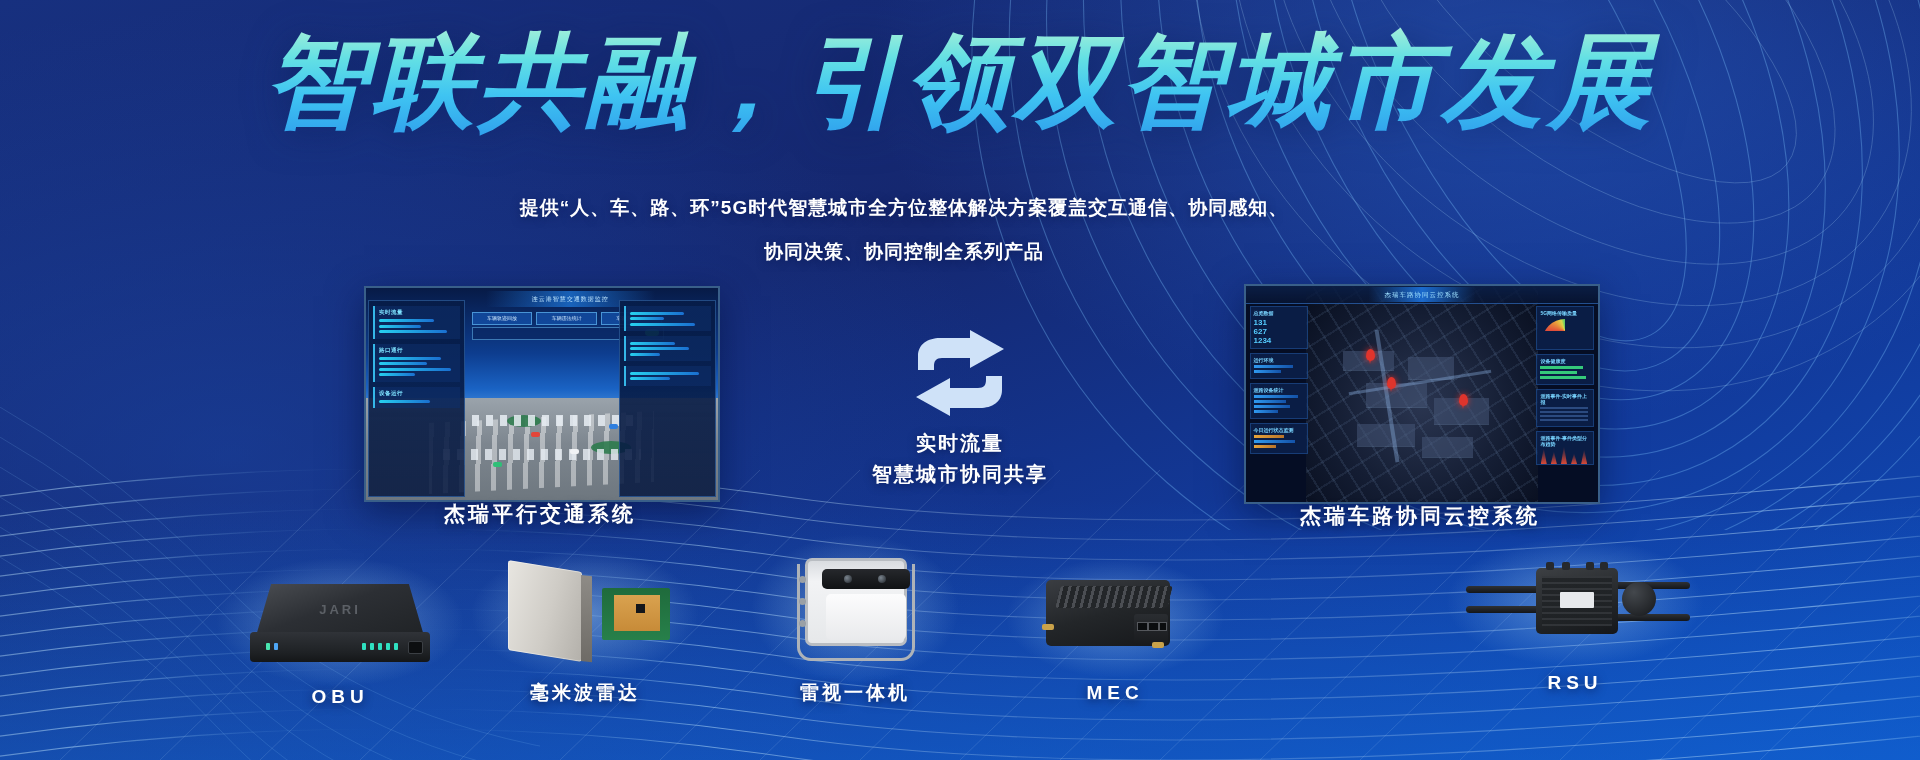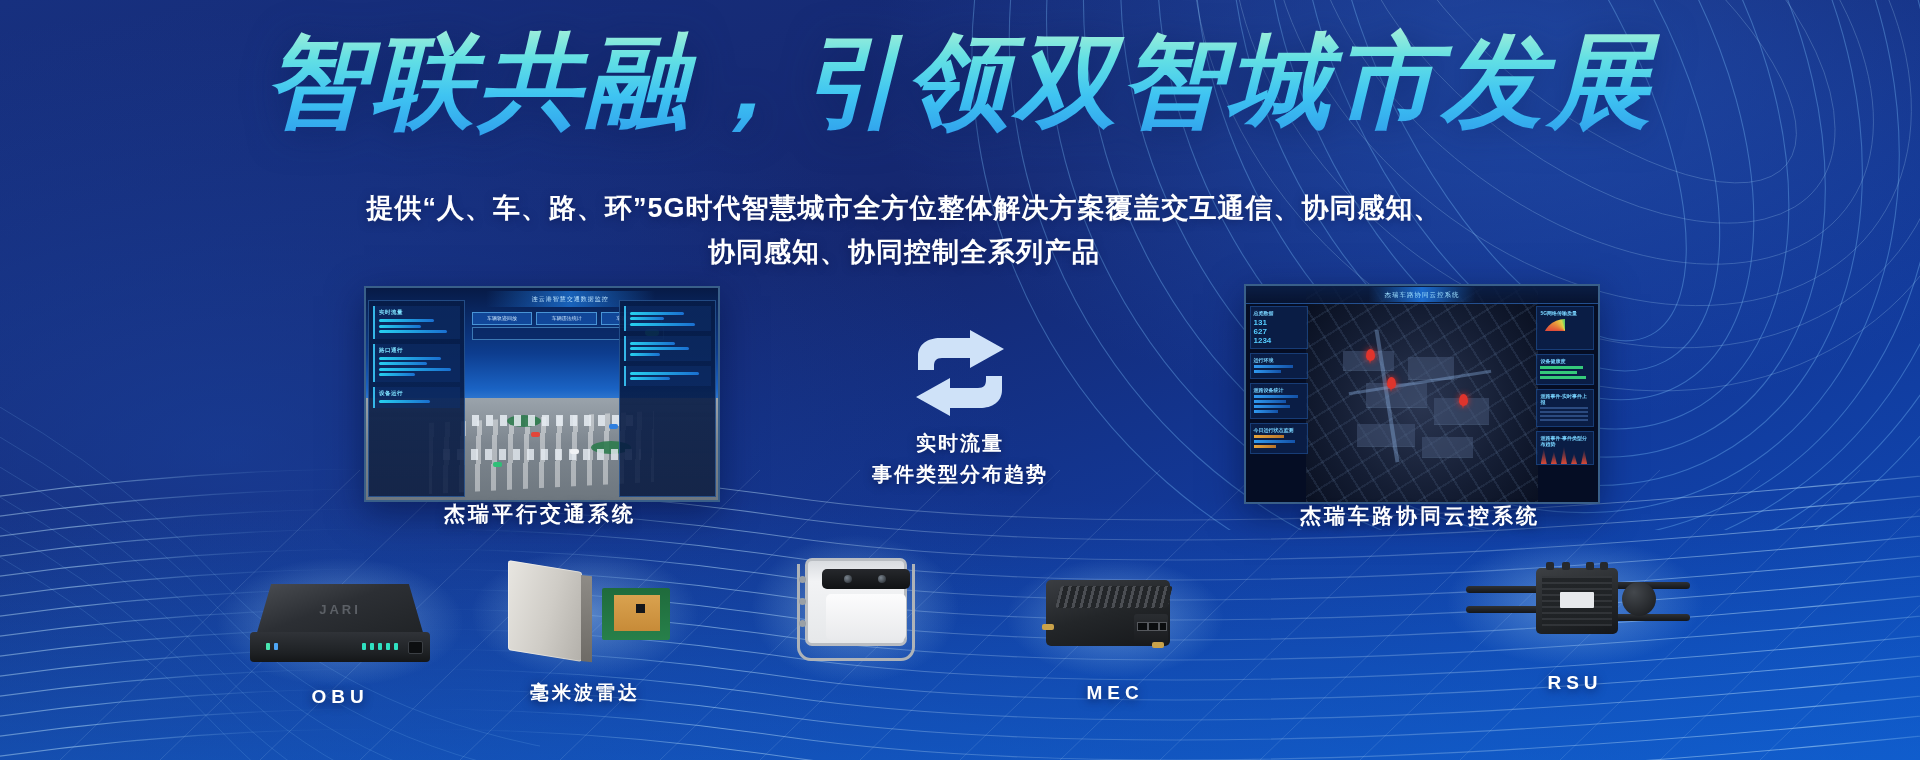--- a/index.html
+++ b/index.html
@@ -30,21 +30,21 @@
     font-family:"DejaVu Sans","Liberation Sans",sans-serif;
     font-style:italic;
     background:linear-gradient(180deg,#a8f0d8 0%,#63e0e4 30%,#3fc4f2 62%,#2f9fec 100%);
     -webkit-background-clip:text;background-clip:text;color:transparent;
     -webkit-text-fill-color:transparent;
     white-space:nowrap;
     filter:drop-shadow(0 4px 18px rgba(10,30,90,.55));
   }
   .subtitle{
     position:absolute;top:186px;left:0;width:1808px;text-align:center;
-    color:#ffffff;font-size:27px;line-height:44px;font-weight:700;letter-spacing:1px;
+    color:#ffffff;font-size:19px;line-height:44px;font-weight:700;letter-spacing:1px;
     text-shadow:0 2px 8px rgba(8,20,70,.5);
   }
   .subtitle div{width:100%;}
 
   
   .panel{position:absolute;border:2px solid rgba(120,190,255,.45);
     box-shadow:0 10px 34px rgba(4,14,60,.55);overflow:hidden;background:#061129;}
   .panel.left{left:364px;top:286px;width:352px;height:212px;}
   .panel.right{left:1244px;top:284px;width:352px;height:216px;}
 
@@ -291,21 +291,21 @@
         <path d="M-10 150 Q 180 240 300 370 T 640 540"></path>
         <path d="M-10 180 Q 180 270 300 400 T 640 570"></path>
       </g>
     </svg>
   </div>
 
   <div class="headline">智联共融，引领双智城市发展</div>
 
   <div class="subtitle">
     <div>提供“人、车、路、环”5G时代智慧城市全方位整体解决方案覆盖交互通信、协同感知、</div>
-    <div>协同感知、协同控制全系列产品</div>
+    <div>协同决策、协同控制全系列产品</div>
   </div>
 
   <div class="panel left">
     <div class="dash">
       <div class="dl-sky"></div>
       <div class="dl-road"></div>
       <div class="dl-green" style="left:40%;top:60%;width:34px;height:12px;"></div>
       <div class="dl-green" style="left:64%;top:72%;width:40px;height:13px;"></div>
       <div class="dl-cross"></div>
       <div class="dl-cross2"></div>
@@ -446,21 +446,21 @@
   </div>
   <div class="caption right">杰瑞车路协同云控系统</div>
 
   <div class="center">
     <svg width="96" height="86" viewBox="0 0 96 86">
       <path d="M6 26 C6 14 16 8 28 8 L58 8 L58 0 L92 19 L58 38 L58 28 L30 28 C24 28 22 31 22 36 L22 40 L6 40 Z" fill="#cfe2f8"></path>
       <path d="M90 60 C90 72 80 78 68 78 L38 78 L38 86 L4 67 L38 48 L38 58 L66 58 C72 58 74 55 74 50 L74 46 L90 46 Z" fill="#cfe2f8"></path>
     </svg>
     <div class="ctext">
       <div>实时流量</div>
-      <div>事件类型分布趋势</div>
+      <div>智慧城市协同共享</div>
     </div>
   </div>
 
   <div class="products">
 
     <div class="product" style="left:225px;top:66px;width:230px;">
       <div class="pimg obu">
         <div class="halo" style="width:250px;height:130px;"></div>
         <div class="top"></div>
         <div class="brand">JARI</div>
@@ -498,20 +498,21 @@
           <div class="visor">
             <div class="lens" style="left:22px"></div>
             <div class="lens" style="left:56px"></div>
           </div>
           <div class="face"></div>
         </div>
         <div class="bolt" style="top:22px"></div>
         <div class="bolt" style="top:44px"></div>
         <div class="bolt" style="top:66px"></div>
       </div>
+      <div class="plabel" style="margin-top:16px;letter-spacing:3px">雷视一体机</div>
     </div>
 
     <div class="product" style="left:1000px;top:66px;width:230px;">
       <div class="pimg mec">
         <div class="halo" style="width:220px;height:120px;"></div>
         <div class="body">
           <div class="fins"></div>
           <div class="io">
             <div class="usb" style="left:3px"></div>
             <div class="usb" style="left:14px"></div>

